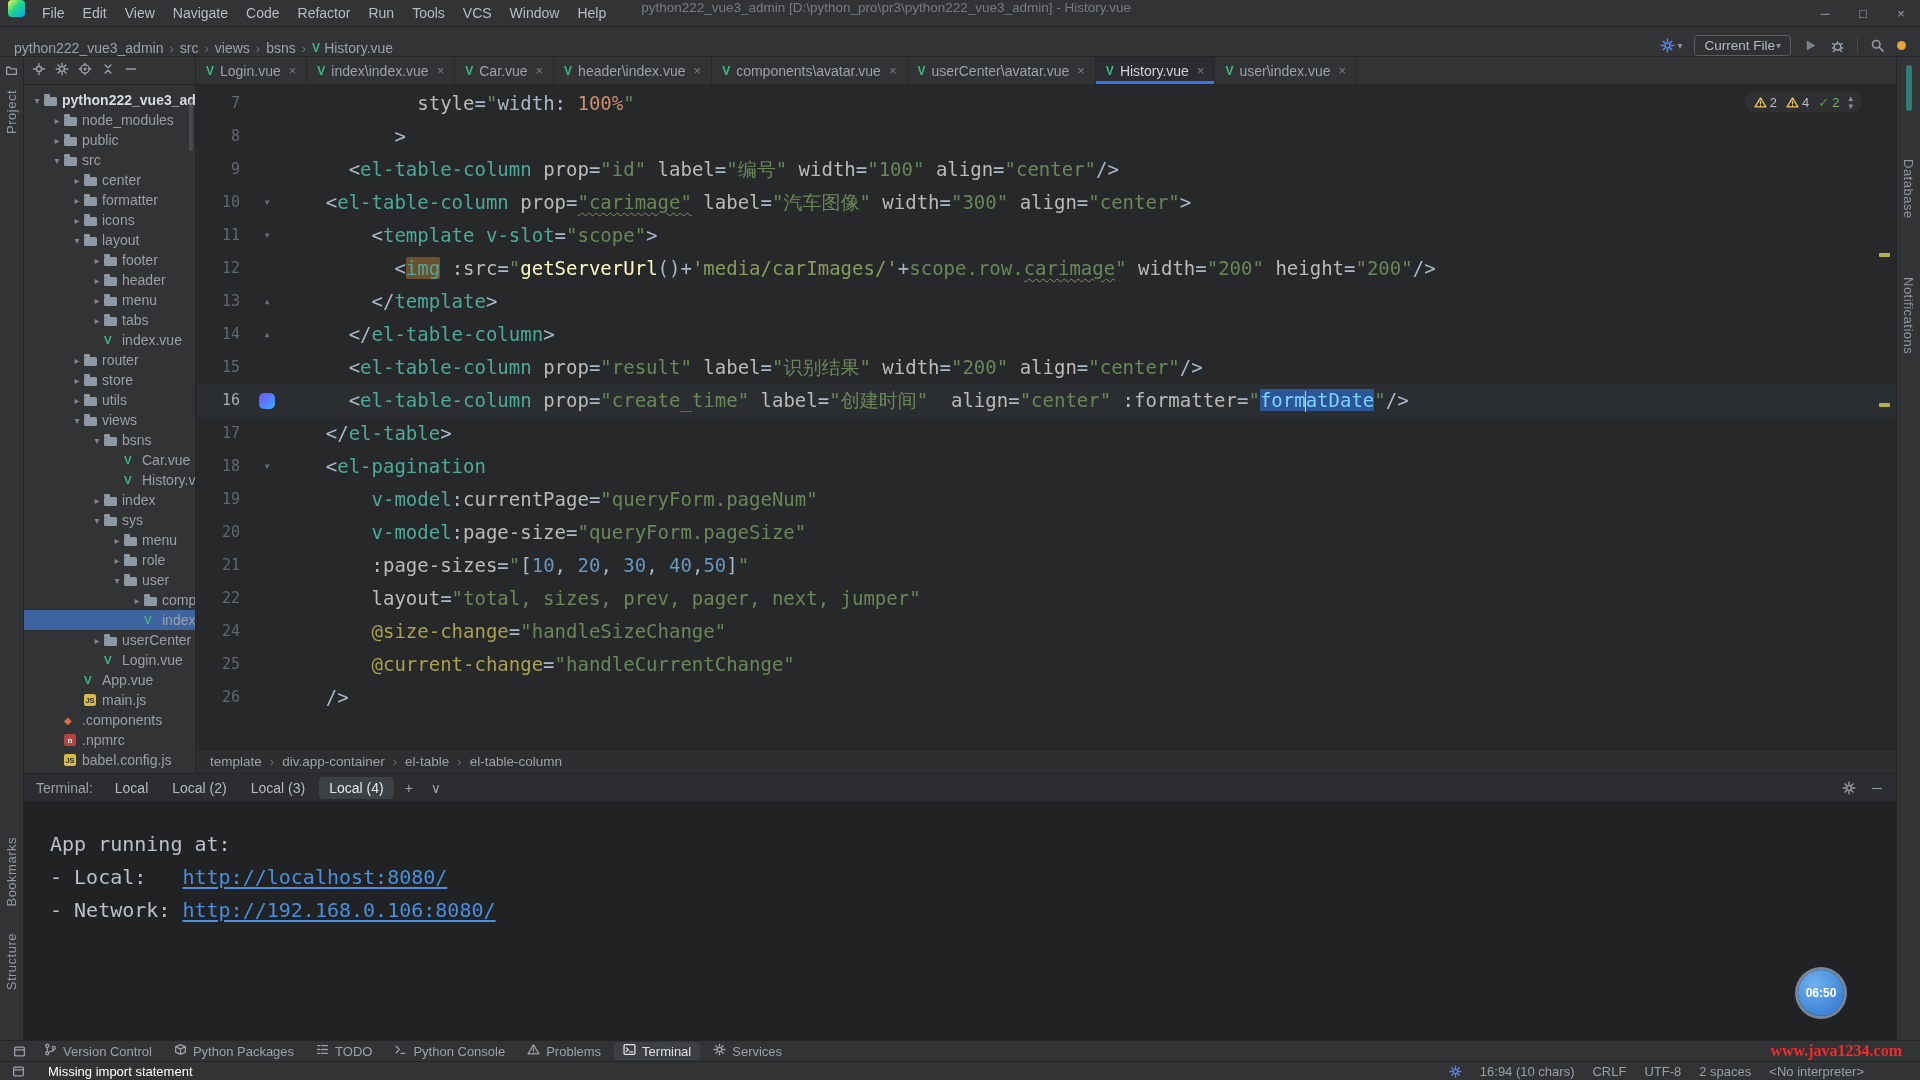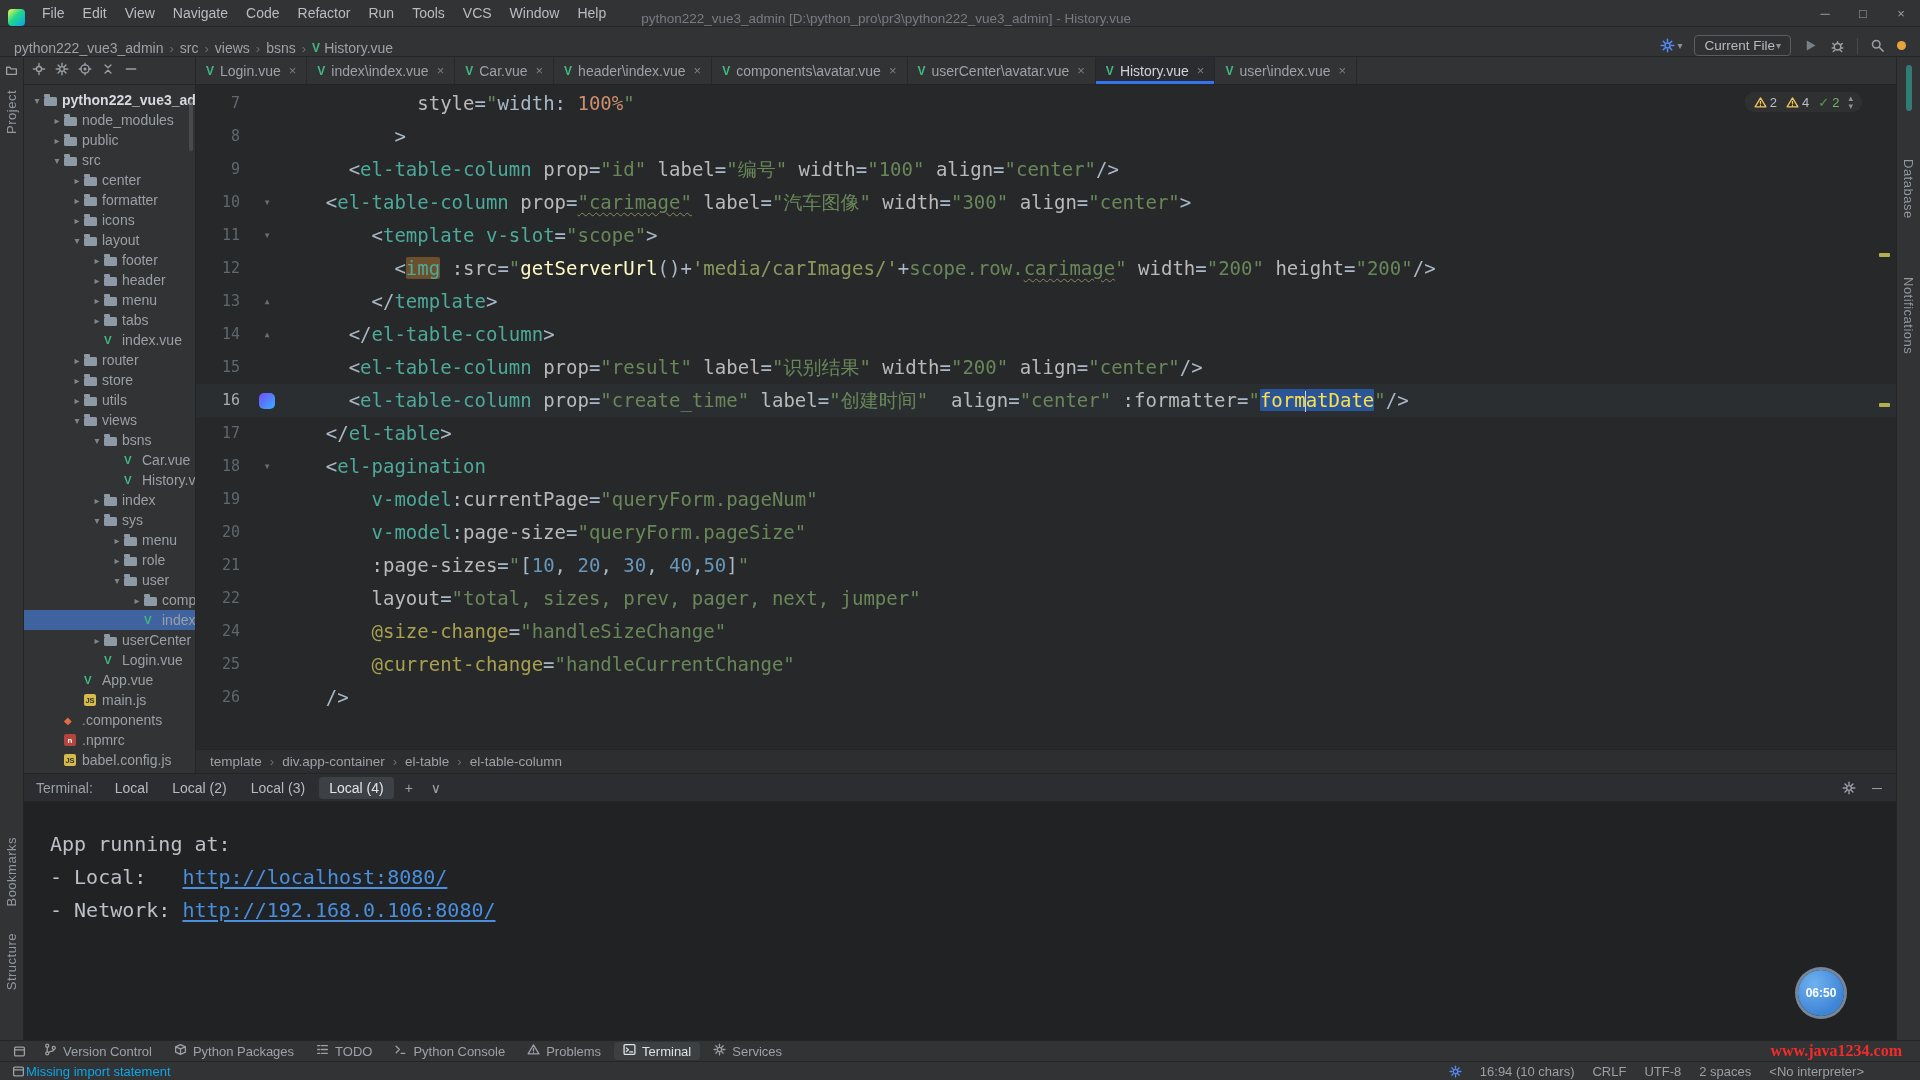--- a/index.html
+++ b/index.html
@@ -1,21 +1,21 @@
 <!DOCTYPE html>
 <html><head>
 <meta charset="utf-8">
 <style>
   *{margin:0;padding:0;box-sizing:border-box}
   html,body{width:1920px;height:1080px;overflow:hidden;background:#26282a}
   body{font-family:"Liberation Sans",sans-serif;color:#b9bdc2;font-size:14px}
   .window{position:relative;width:1920px;height:1080px;background:#313335;overflow:hidden}
 
   
-  .titlebar{position:absolute;left:0;top:0;width:1920px;height:27px;display:flex;align-items:flex-end;background:#313335;border-bottom:1px solid #232527}
+  .titlebar{position:absolute;left:0;top:0;width:1920px;height:27px;display:flex;align-items:flex-start;background:#313335;border-bottom:1px solid #232527}
   .logo{width:17px;height:17px;margin:0 8px 0 8px;border-radius:4px;background:linear-gradient(135deg,#fcf84a 0%,#21d789 45%,#07a3f2 100%)}
   .menubar{display:flex;align-items:center;height:100%}
   .menu-item{padding:0 9px;color:#b9bdc2;font-size:14px;line-height:27px;cursor:default}
   .wtitle{margin-left:26px;color:#787c82;font-size:13.5px;white-space:nowrap;overflow:hidden}
   .wctrl{margin-left:auto;display:flex;align-items:center;height:100%}
   .wctrl span{width:38px;text-align:center;color:#9aa0a6;font-size:13px;line-height:27px}
 
   
   .navbar{position:absolute;left:0;top:27px;width:1920px;height:30px;display:flex;align-items:flex-end;background:#313335;border-bottom:1px solid #232527;padding:0 14px}
   .crumbs-nav{display:flex;align-items:center;gap:4px}
@@ -79,21 +79,21 @@
   .curline{background:#2b2e30}
   .c-w{color:#a9b7c6}.c-p{color:#a9b7c6}.c-pl{color:#a9b7c6}
   .c-tag{color:#4daa9a}.c-kw{color:#4daa9a}
   .c-attr{color:#bababa}
   .c-str{color:#6a8759}
   .c-strq{color:#8a9a5b}
   .c-fnc{color:#fef9c3}
   .c-num{color:#6897bb}
   .c-dir{color:#aaa14f}
   .c-css{color:#cf8e6d}
-  .c-sel{background:#2a5699;color:#fde047;border-radius:1px}
+  .c-sel{background:#2a5699;color:#7dd3fc;border-radius:1px}
   .c-hl{background:rgba(224,146,50,.38);border-radius:2px}
   .c-und{text-decoration:underline wavy #8a8a5f;text-underline-offset:3px;text-decoration-thickness:1px}
   .caret{display:inline-block;width:1.5px;height:21px;background:#d0d4da;vertical-align:middle;margin:0 -0.75px}
   .inspections{position:absolute;top:7px;right:34px;display:flex;align-items:center;gap:9px;font-size:13px;color:#b9bdc2;background:rgba(49,51,53,.75);padding:2px 9px;border-radius:9px}
   .insp-item{display:flex;align-items:center;gap:3px}
   .insp-item svg{width:13px;height:13px}
   .warn svg{stroke:#f2c55c}
   .ok-num{color:#77b36a}.ok-mark{color:#589c4c;font-size:13px}
   .insp-arrows{color:#8c9197;font-size:9px;display:flex;flex-direction:column;line-height:8px}
   .mark{position:absolute;right:6px;width:11px;height:4px;background:#b3ae4f;border-radius:1px}
@@ -115,21 +115,21 @@
   
   .toolbar{position:absolute;left:0;top:1040px;width:1920px;height:21px;background:#313335;border-top:1px solid #232527;display:flex;align-items:center;padding-left:8px;gap:4px}
   .tool-item{display:flex;align-items:center;gap:6px;padding:1px 9px;border-radius:4px;color:#9da2a8;font-size:13px}
   .tool-item svg{width:13px;height:13px}
   .tool-item.active{background:#3d4043;color:#dfe1e5}
   .tool-item.active svg{stroke:#dfe1e5}
   .watermark{margin-left:auto;margin-right:18px;color:#f32b2b;font-weight:700;font-size:16px;font-family: "Liberation Serif", serif}
 
   
   .statusbar{position:absolute;left:0;top:1061px;width:1920px;height:19px;background:#313335;border-top:1px solid #232527;display:flex;align-items:center;padding:0 56px 0 12px;font-size:13px;color:#9aa0a6}
-  .status-left{display:flex;align-items:center;gap:1px;color:#0ea5e9}
+  .status-left{display:flex;align-items:center;gap:23px;color:#ffffff}
   .status-left svg{width:13px;height:13px}
   .status-right{margin-left:auto;display:flex;align-items:center;gap:18px}
   .status-right svg{width:13px;height:13px;stroke:#548af7}
 
   
   .timer{position:absolute;left:1798px;top:970px;width:46px;height:46px;border-radius:50%;background:radial-gradient(circle at 35% 30%,#6fb1ef,#3f85d6 70%);box-shadow:0 0 0 3px rgba(190,215,245,.55);display:flex;align-items:center;justify-content:center;color:#fff;font-size:12px;font-weight:700}
 </style>
 </head>
 <body>
 

